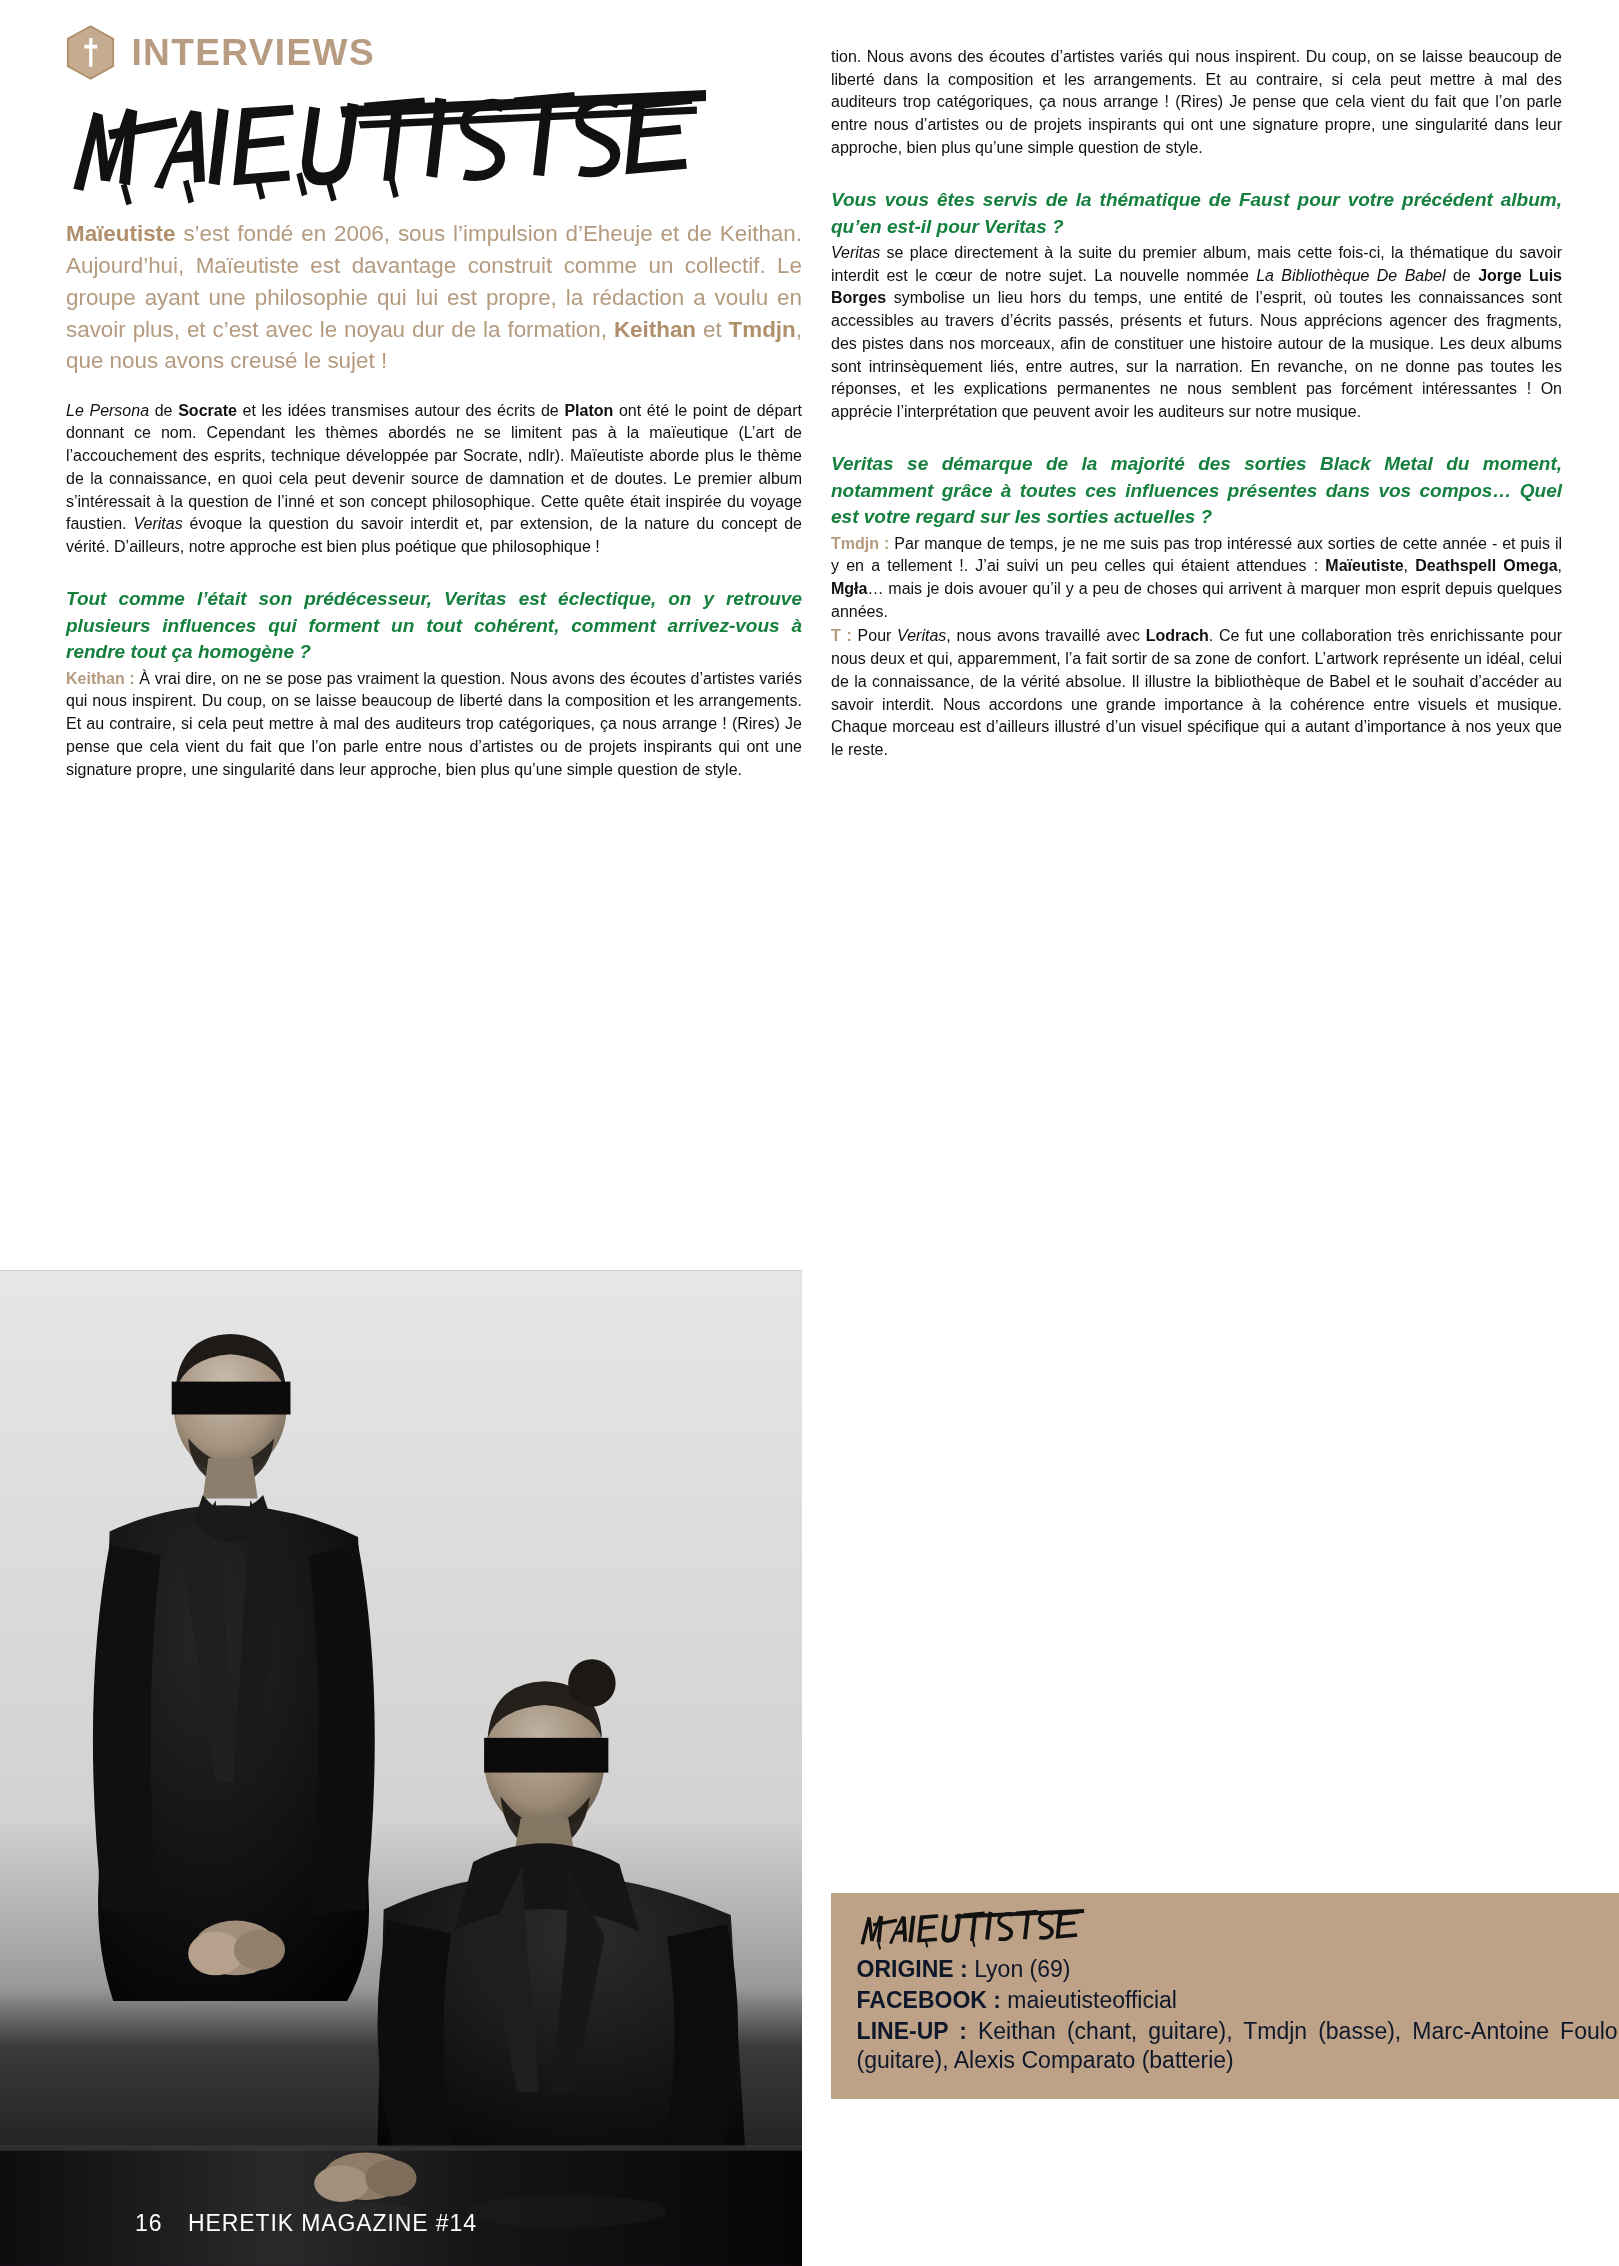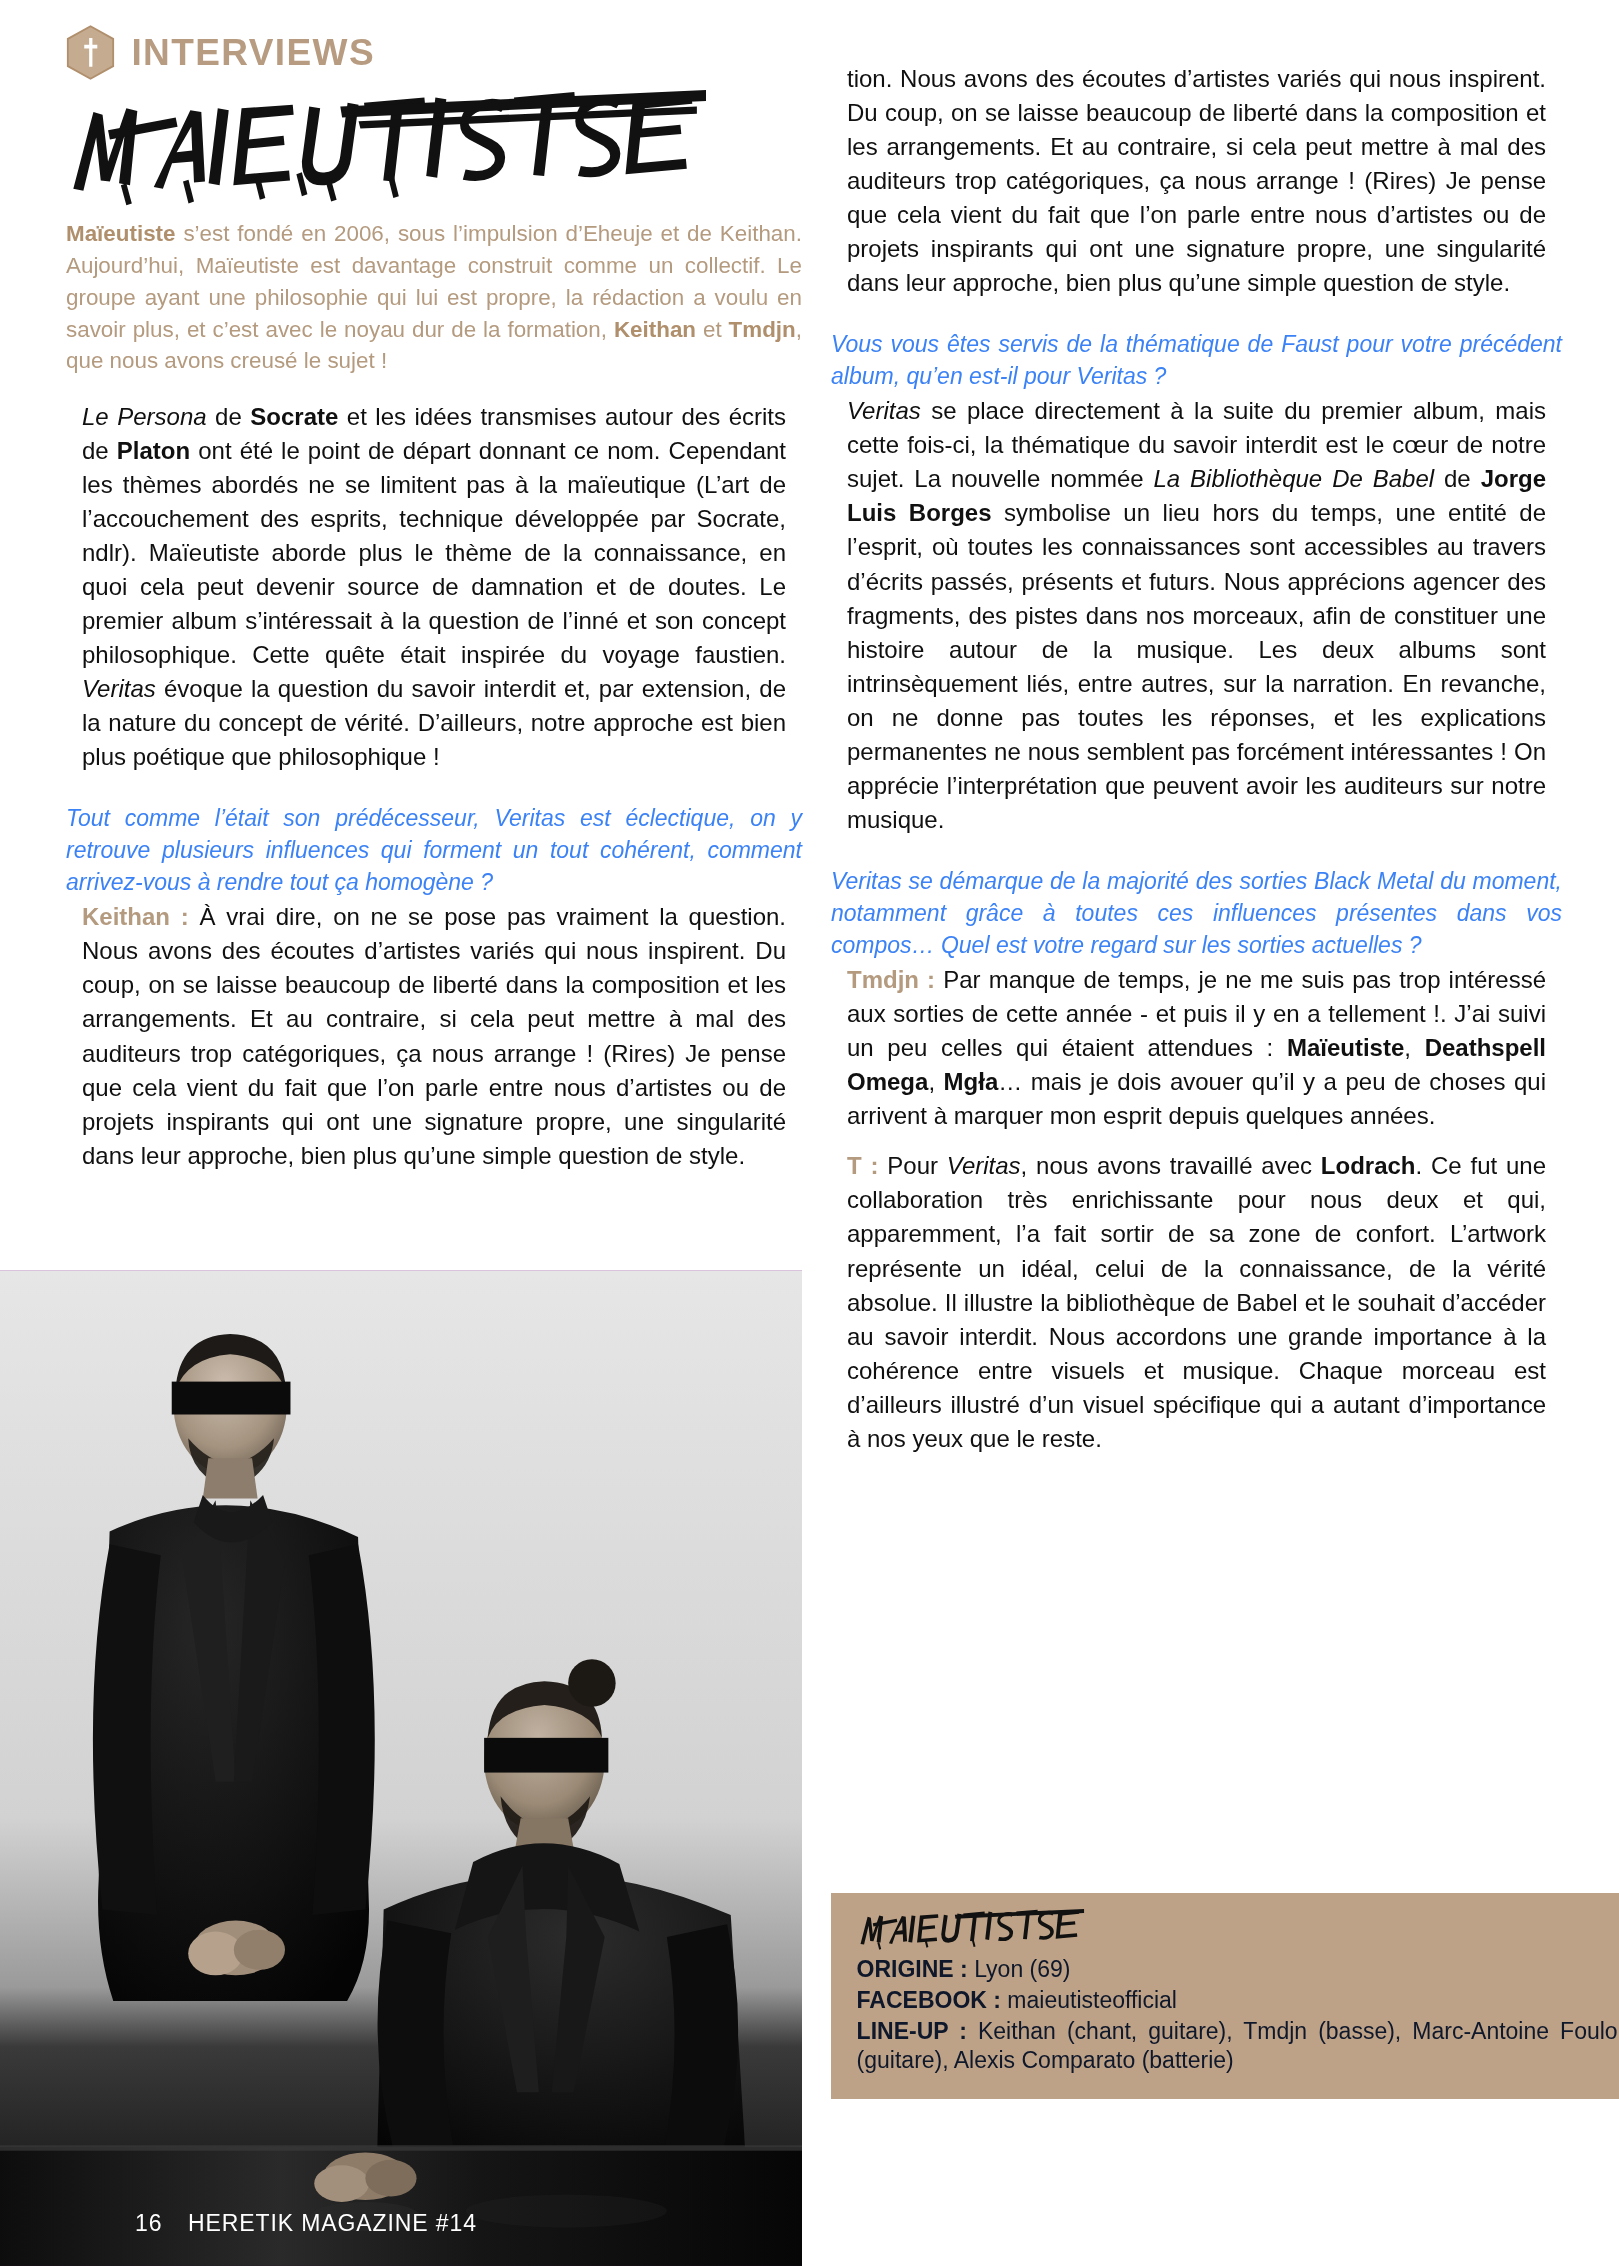--- a/index.html
+++ b/index.html
@@ -39,27 +39,27 @@
     text-align:justify; margin-top:9.1px;
   }
   .intro b { font-weight:bold; color:#b08f6c; }
   .byline {
     color:#b49a7e; font-size:22.4px; font-weight:bold;
     text-align:right; margin-top:1.8px;
   }
 
   
   .q {
-    font-size:23px; font-weight:normal; font-style:italic;
-    color:#3b82f6; line-height:1.4; text-align:justify;
+    font-size:19px; font-weight:bold; font-style:italic;
+    color:#15803d; line-height:1.4; text-align:justify;
     margin:27.4px 0 0 0;
   }
   .a {
-    font-size:24px; color:#101010; line-height:1.42;
-    text-align:justify; margin:16px;
+    font-size:16px; color:#101010; line-height:1.42;
+    text-align:justify; margin:0;
   }
   .a.first { margin-top:1.8px; }
   .a i { font-style:italic; }
   .a b { font-weight:bold; }
   .spk { color:#b49a7e; font-weight:bold; }
 
   
   .photo {
     position:absolute; left:0; top:1270px;
     width:802px; height:996px;

